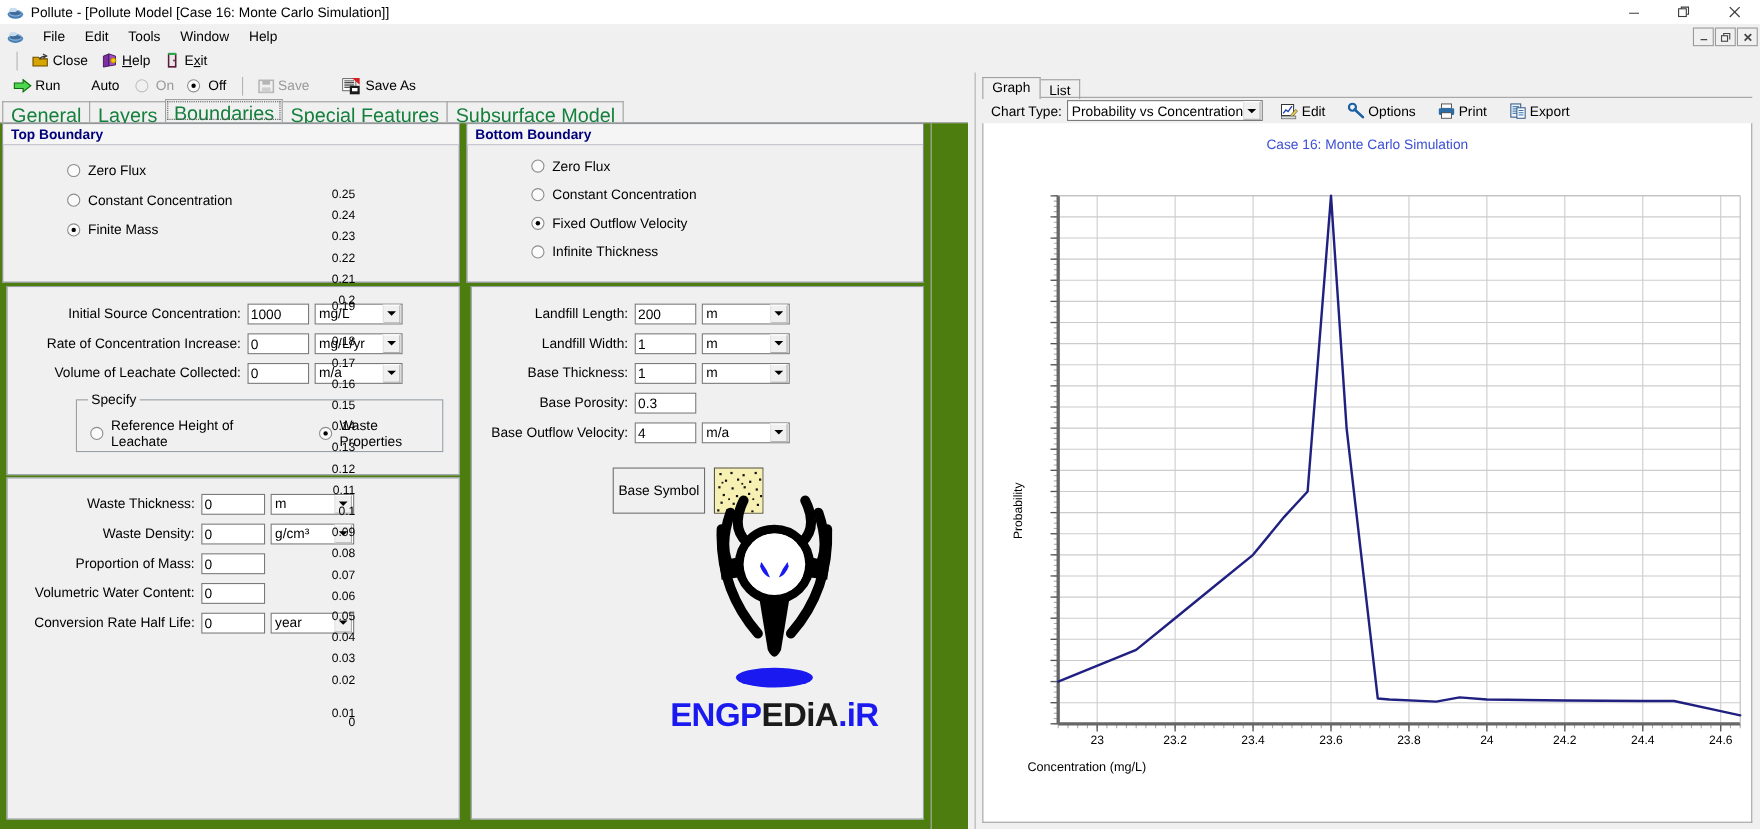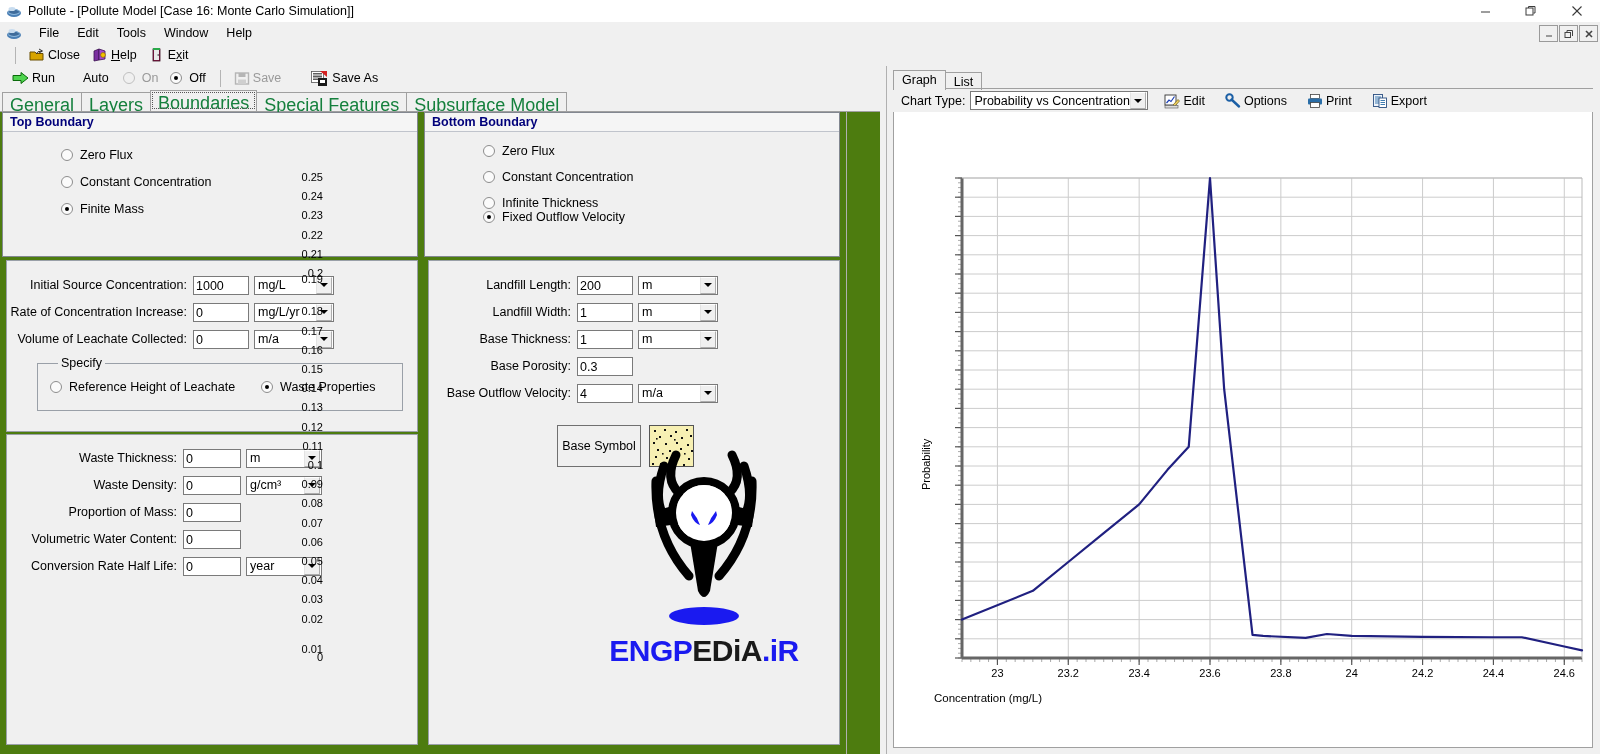--- a/index.html
+++ b/index.html
@@ -104,21 +104,21 @@
     width: 16px; height: 17px; background: #f0f0f0; border: 1px solid #adadad;
     border-top-color: #fff; border-left-color: #e3e3e3;
     margin: 0 1px 0 0; display: flex; align-items: center; justify-content: center;
   }
   .arrow-dn { width: 0; height: 0; border-left: 4px solid transparent; border-right: 4px solid transparent; border-top: 4px solid #000; }
 
   .fieldset {
     border: 1px solid #9aa0a8; position: relative; background: #f0f0f0;
   }
   .fieldset-legend {
-    position: absolute; top: -8px; left: 20px; background: #f0f0f0;
+    position: absolute; top: -8px; left: 10px; background: #f0f0f0;
     padding: 0 3px; font-size: 12.5px; color: #000;
   }
 
   .btn {
     border: 1px solid #707070; background: #f0f0f0; color: #000;
     font-family: "Liberation Sans", sans-serif; font-size: 12.5px;
     display: flex; align-items: center; justify-content: center;
   }
 
   .swatch { border: 1px solid #555; background: #f7f0b3; position: relative; overflow: hidden; }
@@ -326,21 +326,21 @@
           <span class="radio"></span>
           <span>Constant Concentration</span>
         </div>
         <div class="radio-row">
           <span class="radio checked"></span>
           <span>Finite Mass</span>
         </div>
       </div>
     </div>
 
-    <div class="panel" style="left:6px; top:148px; width:412px; height:172px; border-color:#9aa0a8;">
+    <div class="panel" style="left:6px; top:148px; width:412px; height:172px; border-color:#9aa0a8;padding-left:32px;">
       <div style="padding:14px 0 0 0;">
         <div class="field-row">
           <div class="field-label" style="width:186px">Initial Source Concentration:</div>
           <div class="txt" style="width:56px">1000</div>
           <div style="width:5px"></div>
           <div class="combo" style="width:80px">
             <span class="combo-val">mg/L</span>
             <span class="combo-arrow">
                 <span class="arrow-dn"></span>
               </span>
@@ -436,27 +436,27 @@
       <div class="panel-header">Bottom Boundary</div>
       <div style="padding:12px 0 0 58px;">
         <div class="radio-row" style="margin-bottom:12px">
           <span class="radio"></span>
           <span>Zero Flux</span>
         </div>
         <div class="radio-row" style="margin-bottom:12px">
           <span class="radio"></span>
           <span>Constant Concentration</span>
         </div>
+        <div class="radio-row" style="margin-bottom:12px">
+          <span class="radio checked"></span>
+          <span>Fixed Outflow Velocity</span>
+        </div>
         <div class="radio-row">
           <span class="radio"></span>
           <span>Infinite Thickness</span>
-        </div>
-        <div class="radio-row" style="margin-bottom:12px">
-          <span class="radio checked"></span>
-          <span>Fixed Outflow Velocity</span>
         </div>
       </div>
     </div>
 
     <div class="panel" style="left:428px; top:148px; width:412px; height:485px; border-color:#9aa0a8;">
       <div style="padding:14px 0 0 0;">
         <div class="field-row">
           <div class="field-label" style="width:148px">Landfill Length:</div>
           <div class="txt" style="width:56px">200</div>
           <div style="width:5px"></div>
@@ -634,20 +634,21 @@
             <line x1="8.5" y1="7.5" x2="13" y2="7.5"></line>
               <line x1="8.5" y1="9.5" x2="13" y2="9.5"></line>
             <line x1="8.5" y1="11.5" x2="13" y2="11.5"></line>
           </g>
         </svg>
         <span>Export</span>
       </div>
     </div>
 
     <div class="chart-body">
+      <div class="chart-title">Case 16: Monte Carlo Simulation</div>
 
       <div id="plot-region" style="position:absolute; left:0; top:58px; width:698px; height:576px;">
 
         <div class="axis-title-y" style="left:26px; top:320px;">Probability</div>
 
         <div id="ytick-holder" style="position:absolute; left:0; top:0; width:68px; height:520px;">
             <div class="ytick" style="top: 481px; right: 639px;">0</div>
             <div class="ytick" style="top: 473px; right: 639px;">0.01</div>
             <div class="ytick" style="top: 442.6px; right: 639px;">0.02</div>
             <div class="ytick" style="top: 423.4px; right: 639px;">0.03</div>

